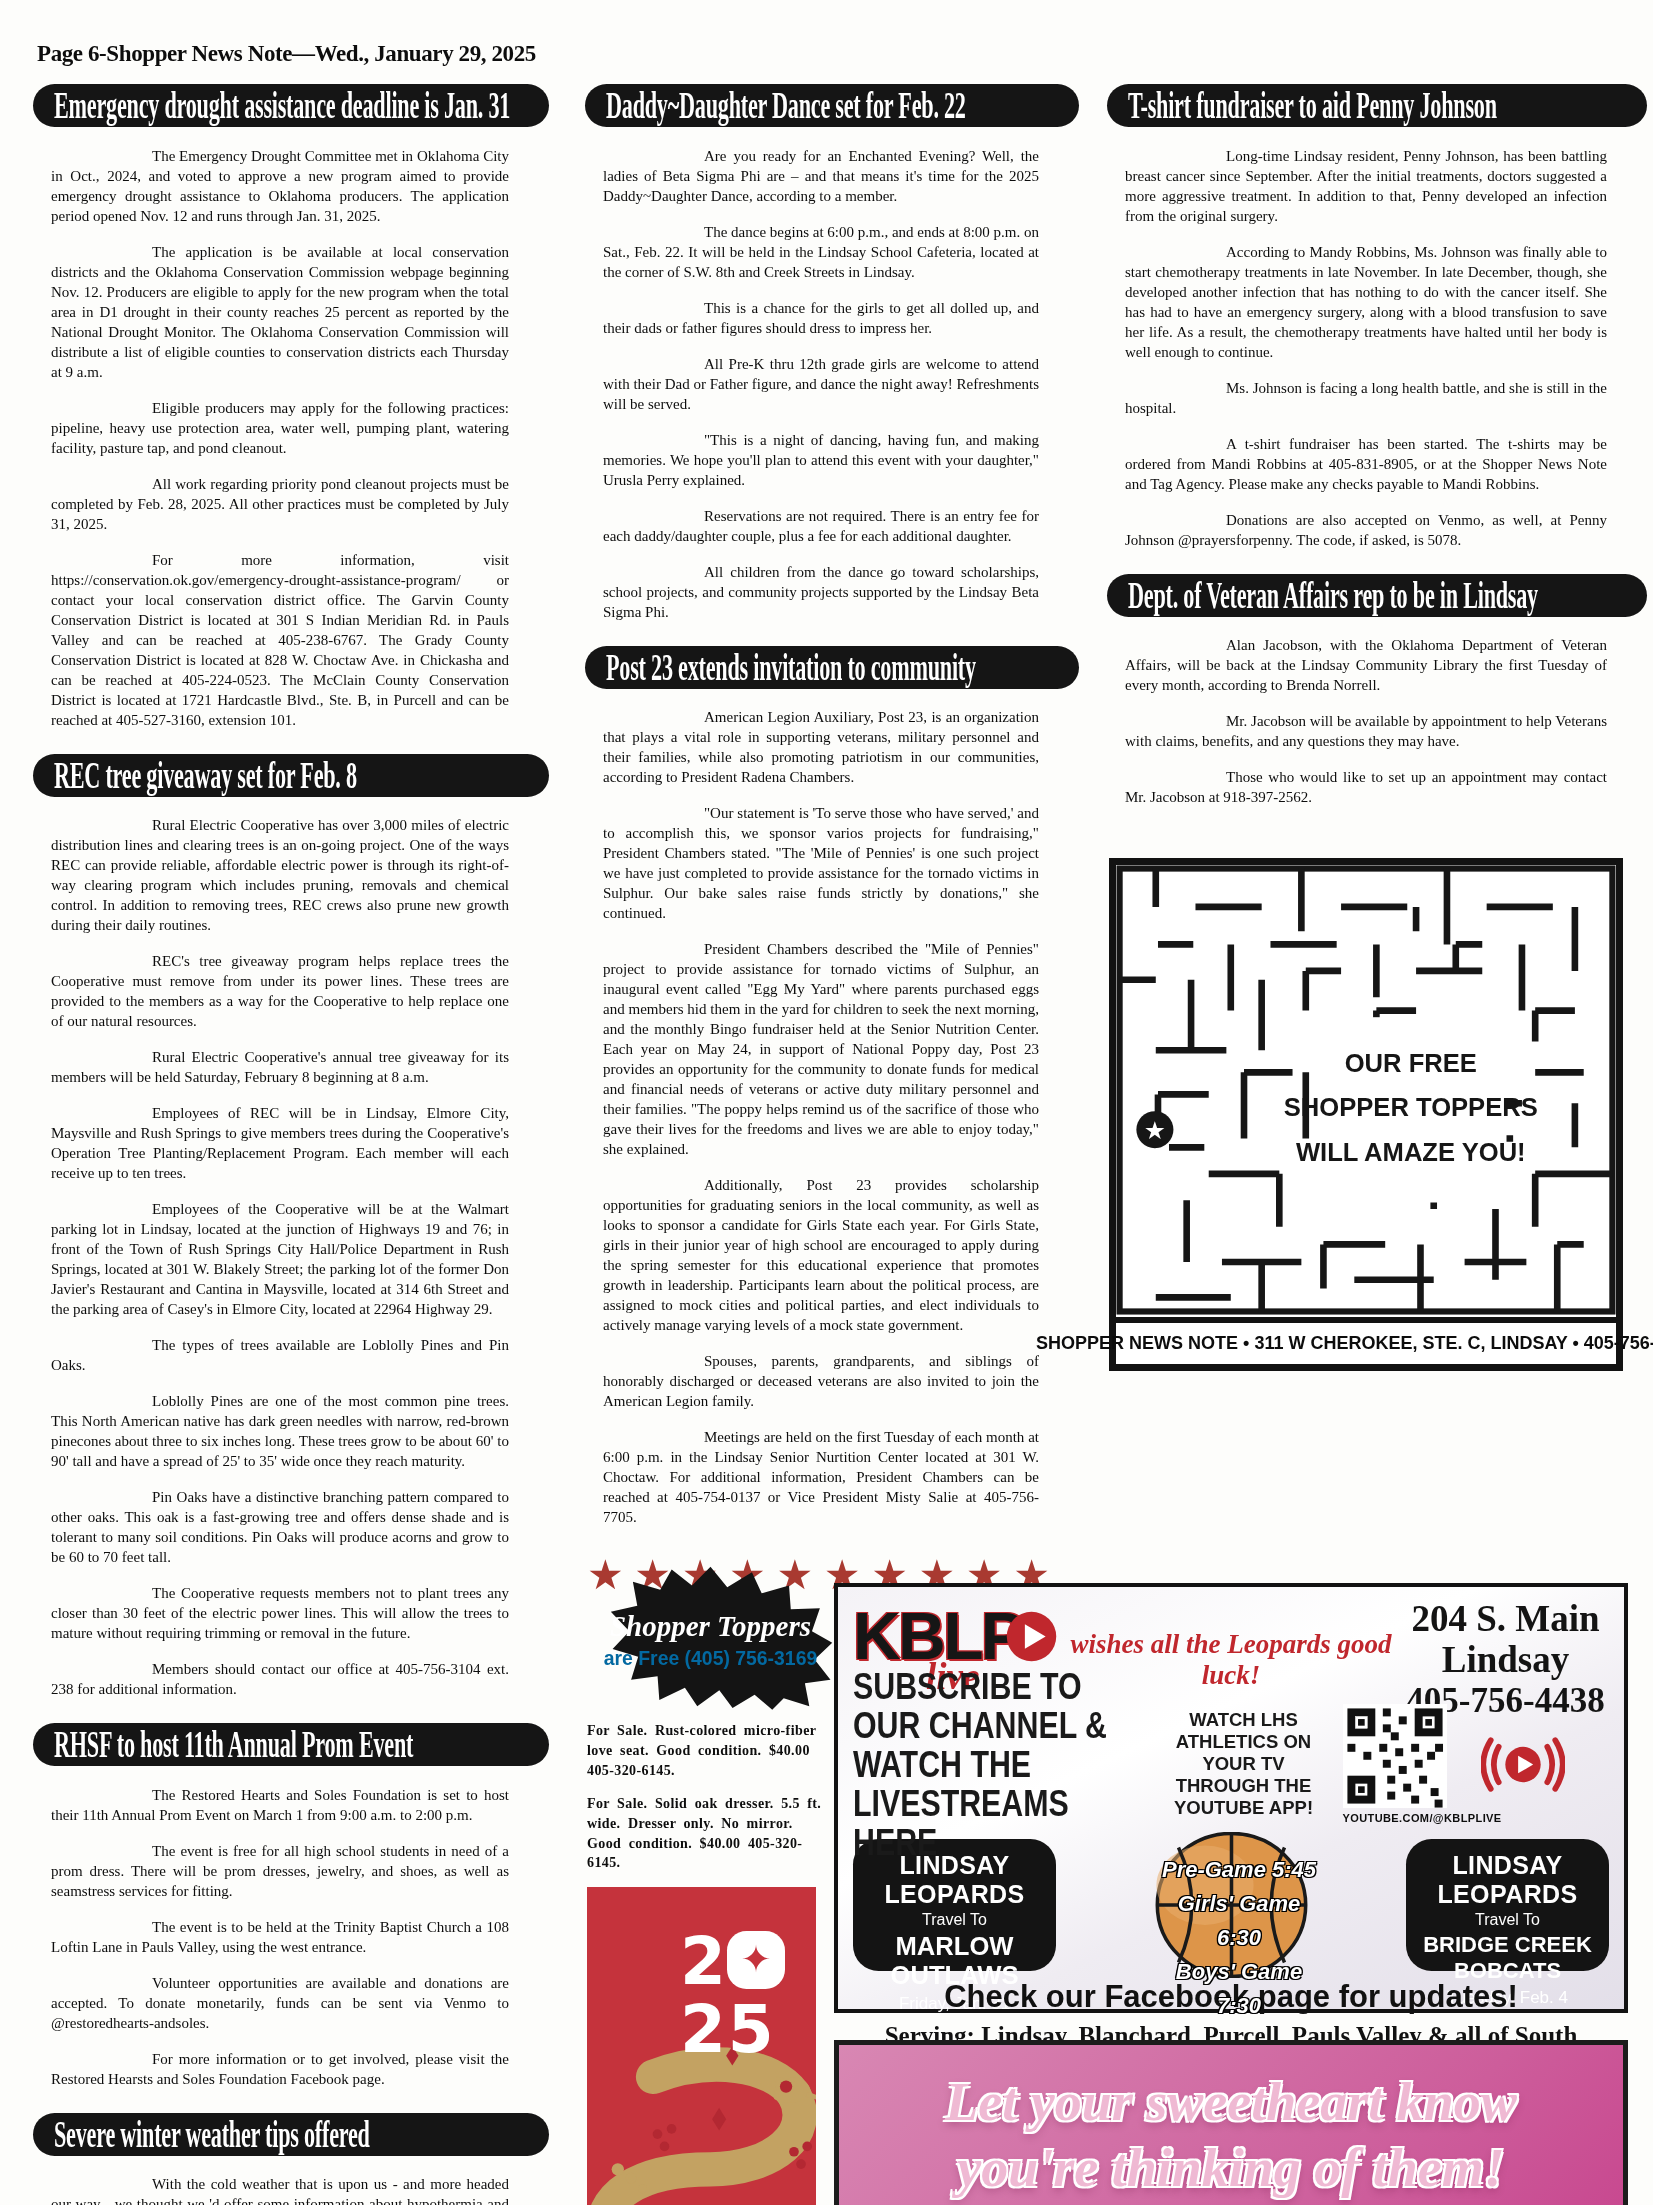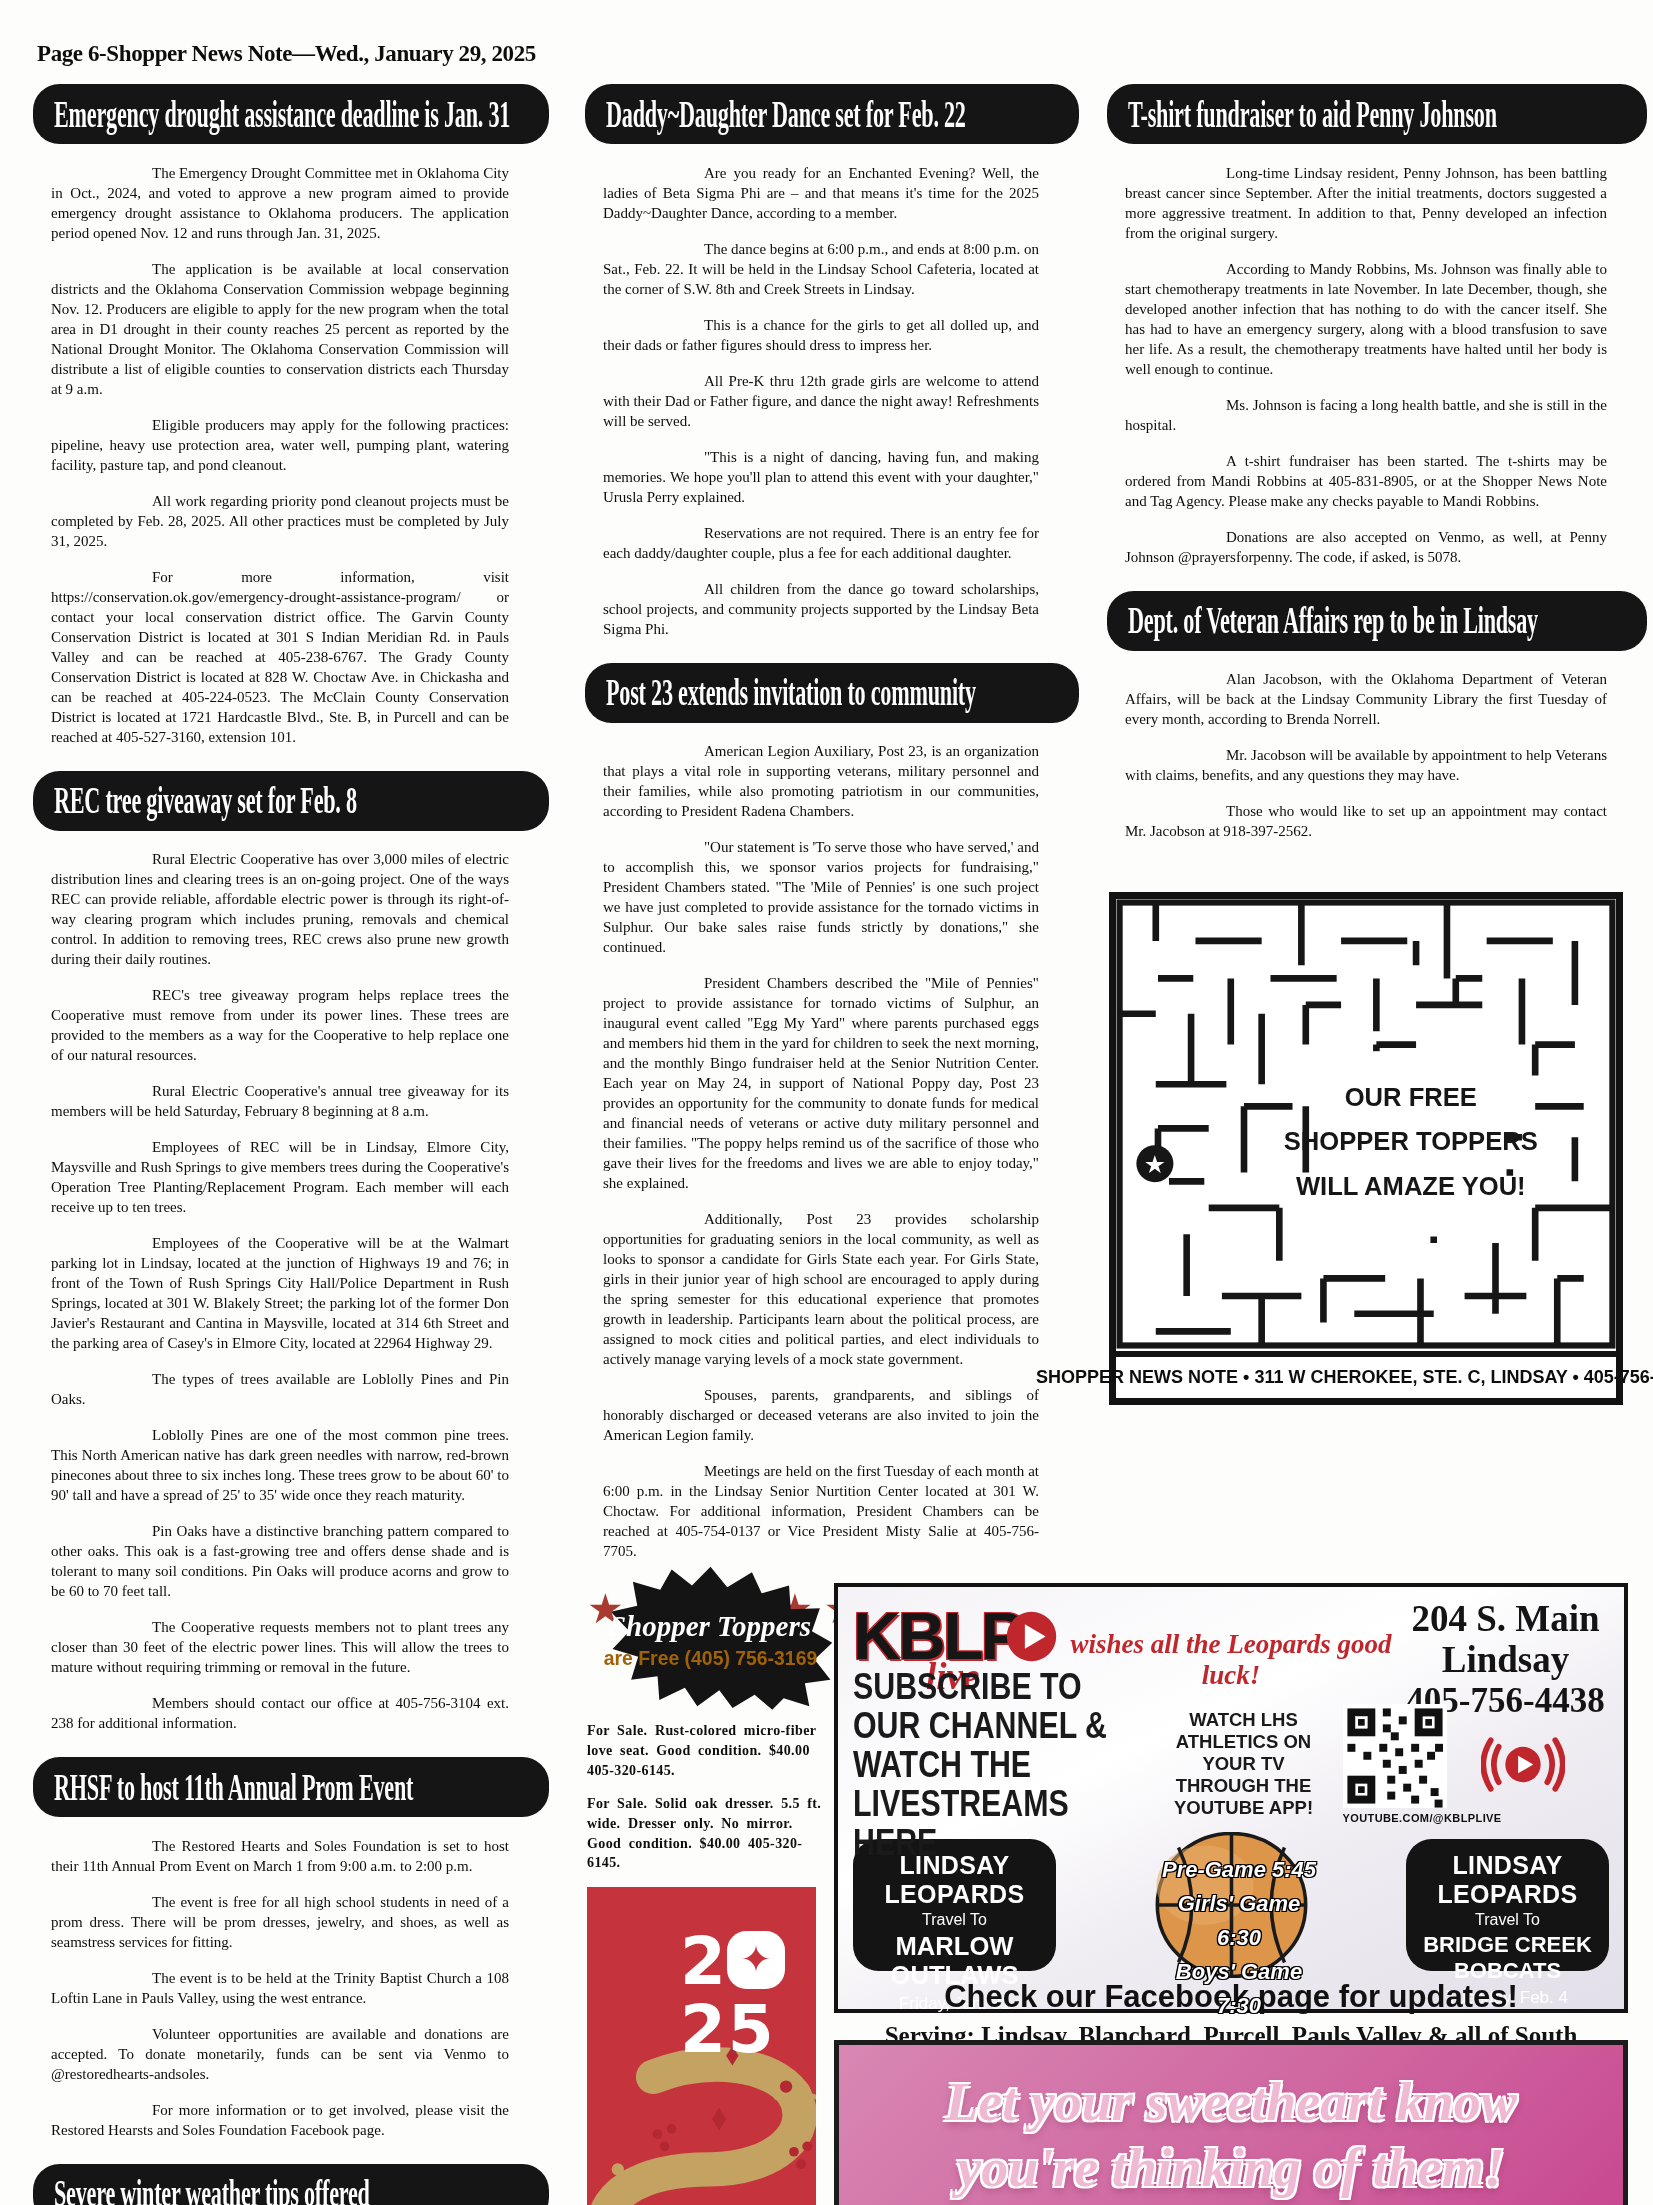--- a/index.html
+++ b/index.html
@@ -3,29 +3,29 @@
 <meta charset="utf-8">
 <style>
   html,body{margin:0;padding:0;background:#888;}
   .page{position:relative;width:1654px;height:2977px;background:#fdfdfb;font-family:"Liberation Serif",serif;color:#0d0d0d;overflow:hidden;}
   .page-header{position:absolute;left:37px;top:41px;font-size:23px;font-weight:bold;letter-spacing:-0.4px;}
   .col{position:absolute;top:84px;}
   #col1{left:35px;width:490px;}
   #col2{left:587px;width:468px;}
   #col3{left:1109px;width:514px;}
   article{margin-bottom:24px;}
-  .bar{height:60px;background:#151515;border-radius:26.5px;color:#fff;display:flex;align-items:center;padding:0 4.4px 0 21px;margin:0 -24px 18.5px -2.2px;overflow:hidden;}
+  .bar{height:43px;background:#151515;border-radius:26.5px;color:#fff;display:flex;align-items:center;padding:0 4.4px 0 21px;margin:0 -24px 18.5px -2.2px;overflow:hidden;}
   .bar span{font-size:37px;font-weight:bold;white-space:nowrap;transform:scaleX(.60);transform-origin:left center;letter-spacing:-0.4px;}
   .para{font-size:15px;line-height:20px;text-align:justify;text-indent:101px;margin:16px;}
   .stars{margin-top:24px;font-size:41px;color:#a93a31;letter-spacing:10.6px;white-space:nowrap;}
   
   #classifieds{position:absolute;left:587px;top:1564px;width:247px;}
   .starburst{position:relative;width:247px;height:146px;}
   .starburst .t1{position:absolute;left:0;right:0;top:46px;text-align:center;color:#fff;font-style:italic;font-weight:bold;font-size:29px;font-family:"Liberation Serif",serif;}
-  .starburst .t2{position:absolute;left:0;right:0;top:83px;text-align:center;color:#a16207;font-weight:bold;font-size:19.4px;font-family:"Liberation Sans",sans-serif;}
+  .starburst .t2{position:absolute;left:0;right:0;top:83px;text-align:center;color:#0369a1;font-weight:bold;font-size:19.4px;font-family:"Liberation Sans",sans-serif;}
   .ad{font-family:Liberation Serif, serif;font-weight:bold;font-size:14px;line-height:1.42;letter-spacing:0.4px;word-spacing:3.5px;margin:0 0 13.2px;}
   .ads{margin-top:11px;}
   .snake2025{position:relative;width:229px;height:459px;background:#c5333c;margin:2.2px 0 15.4px;overflow:hidden;}
   .sy{position:absolute;left:93px;font-family:"DejaVu Sans",sans-serif;font-weight:bold;font-size:66px;line-height:66px;color:#fff;letter-spacing:1.8px;}
   .sy1{top:42px;} .sy2{top:110px;}
   .sybadge{position:absolute;left:140px;top:44px;width:58px;height:58px;background:#fff;border-radius:19.4px;display:flex;align-items:center;justify-content:center;color:#c5333c;font-size:37px;}
   
   .mazebox{margin-top:51px;border:7px solid #121212;background:#fff;}
   .maze-caption{border-top:6.2px solid #121212;height:41px;display:flex;align-items:center;justify-content:center;font-family:"Liberation Sans",sans-serif;font-weight:800;font-size:18px;letter-spacing:0px;white-space:nowrap;}
   .maze-center{font-family:"Liberation Sans",sans-serif;font-weight:bold;}

